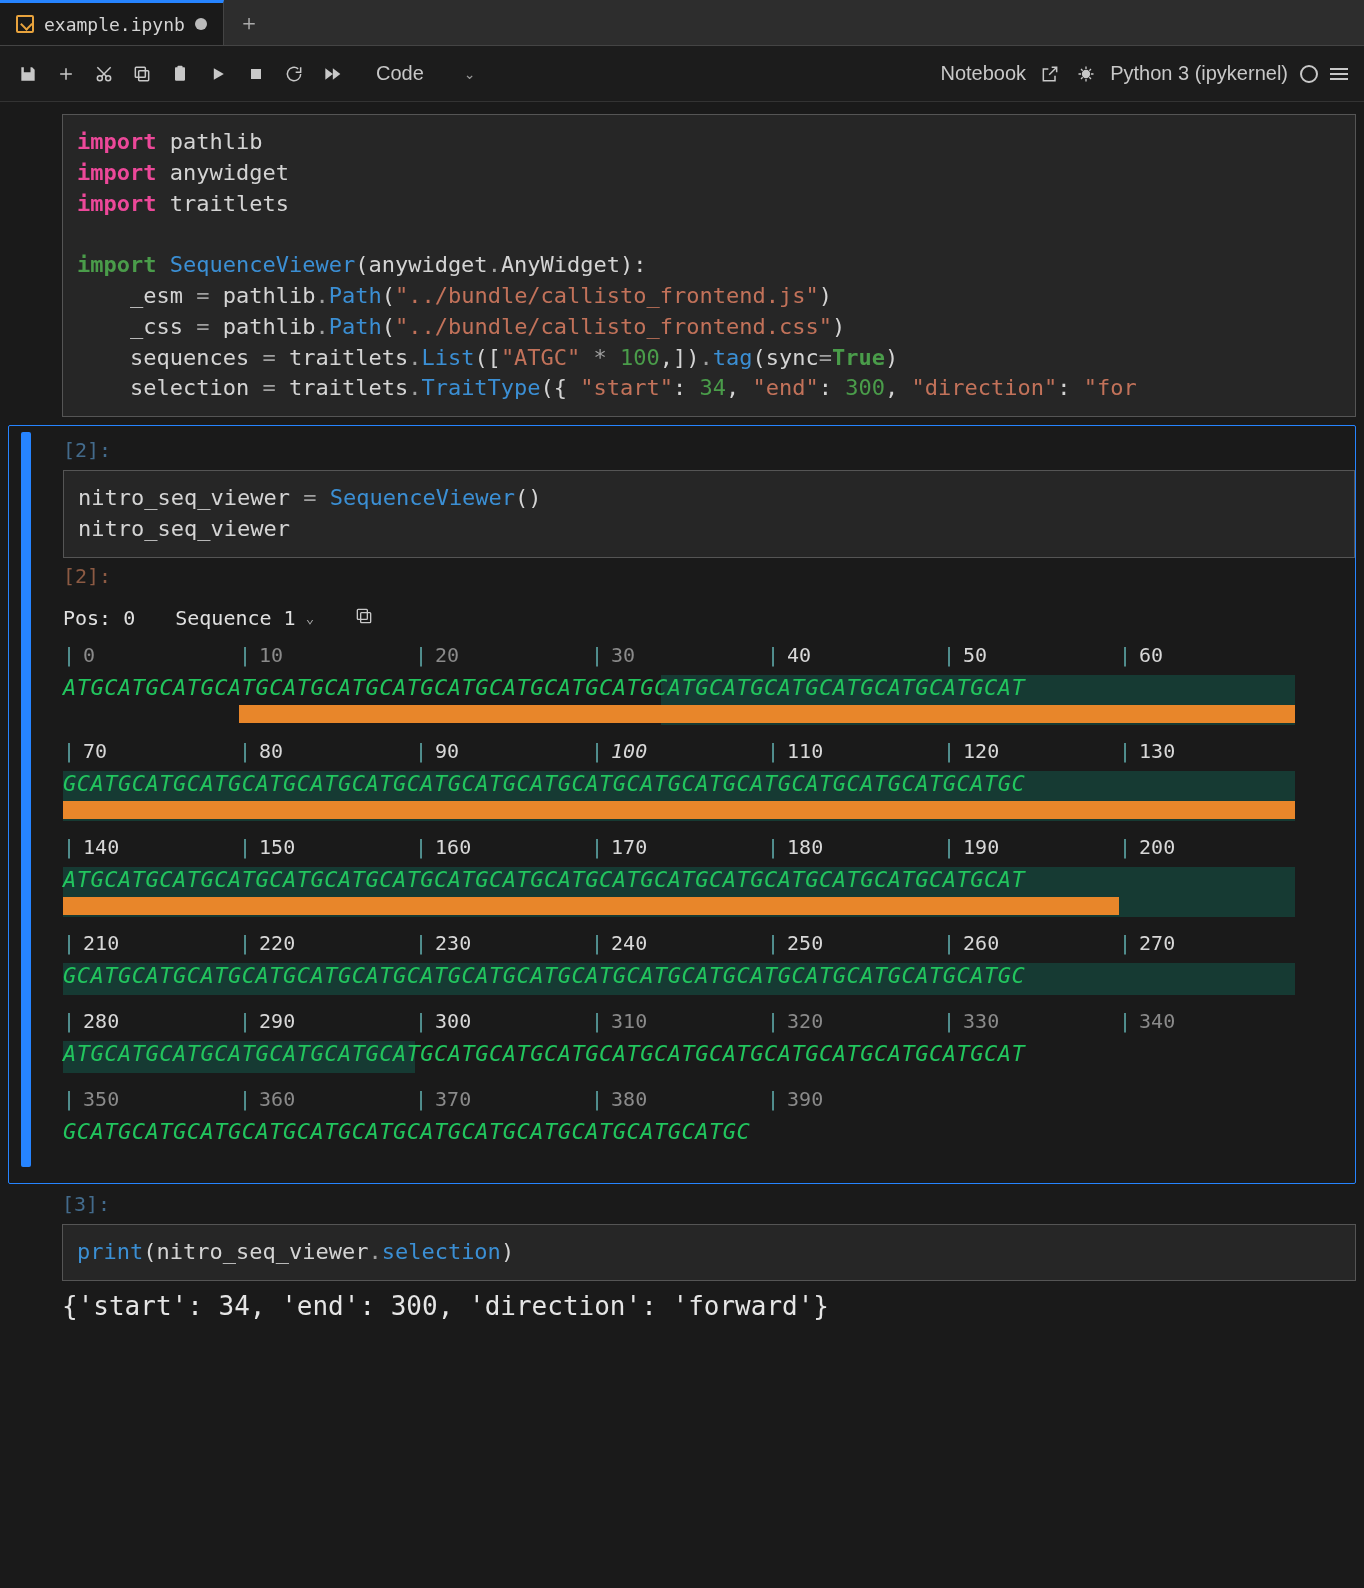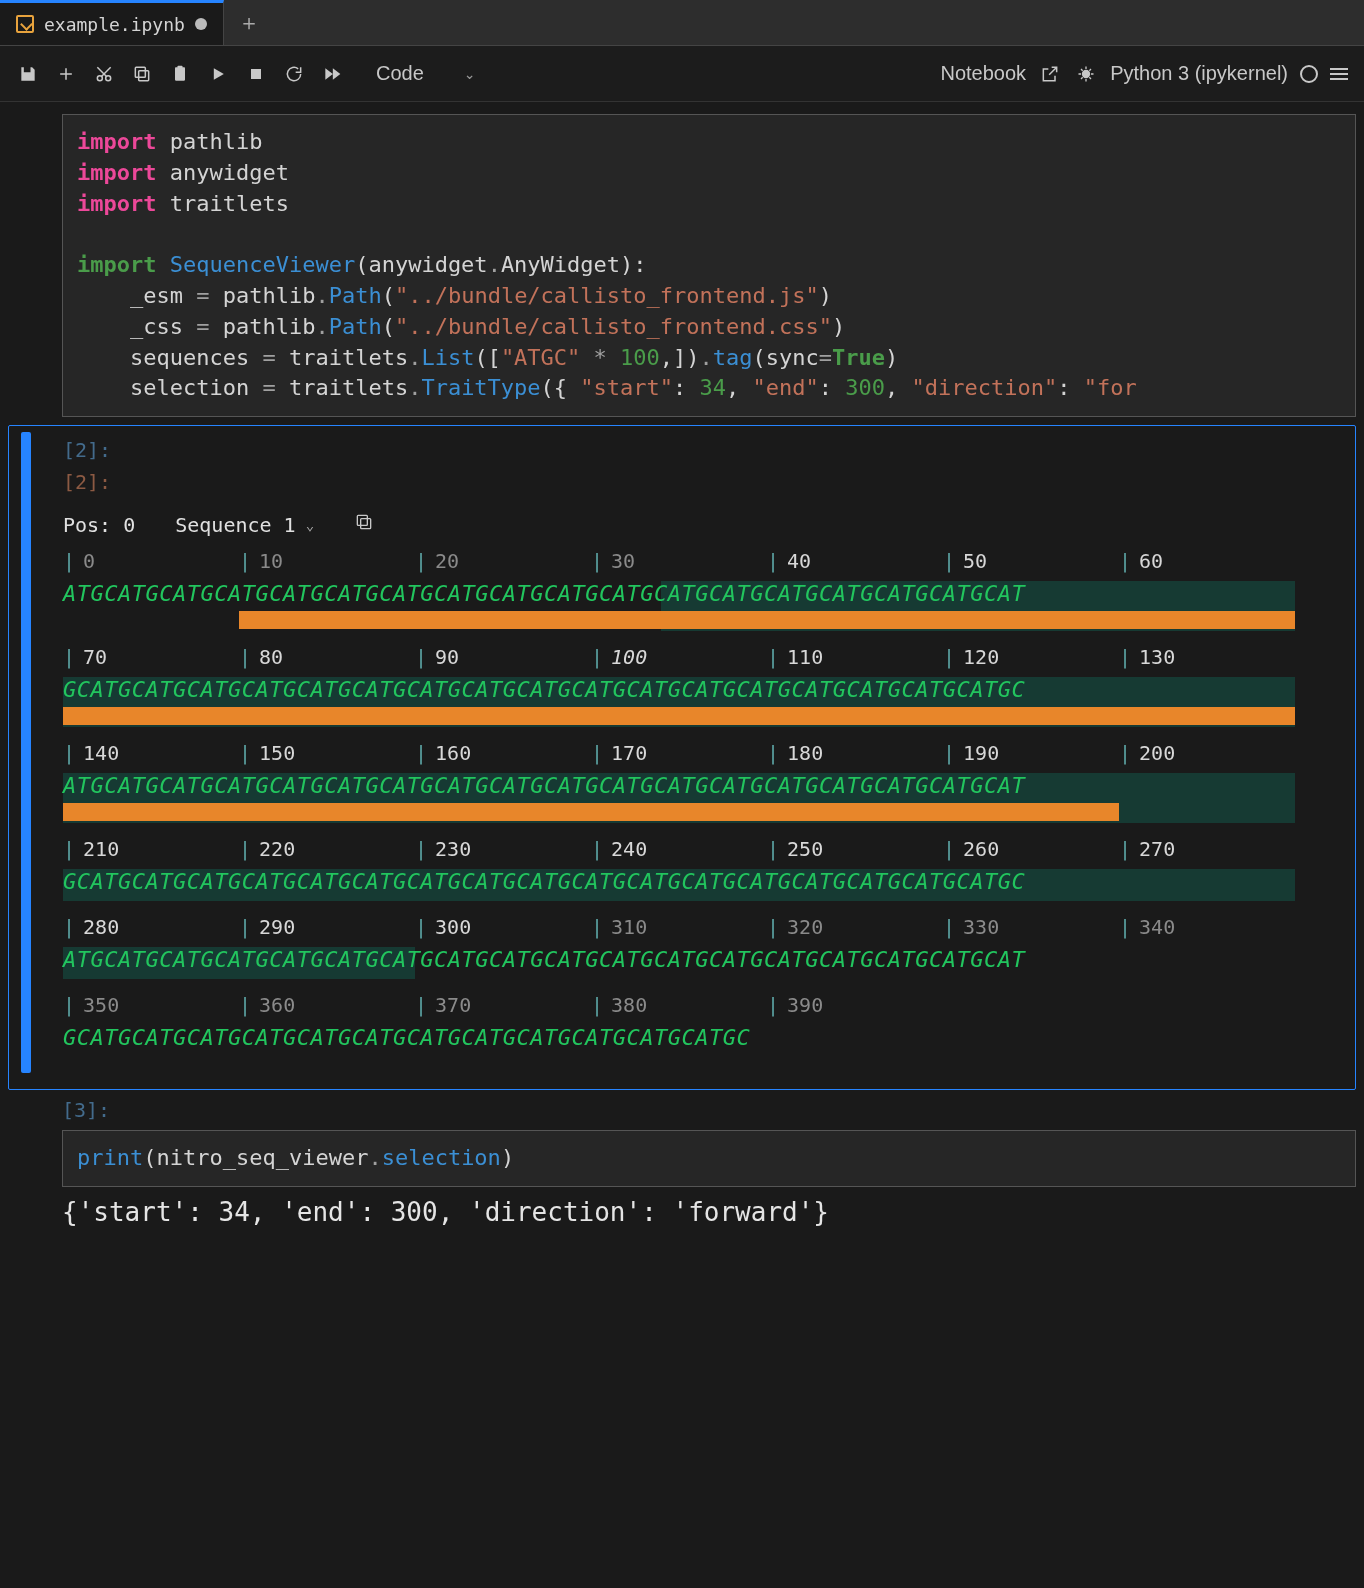--- a/index.html
+++ b/index.html
@@ -269,20 +269,22 @@
 <span class="cls">import </span><span class="type">SequenceViewer</span><span class="paren">(</span><span class="name">anywidget</span><span class="op">.</span><span class="name">AnyWidget</span><span class="paren">):</span>
 <span class="name">    _esm </span><span class="op">=</span><span class="name"> pathlib</span><span class="op">.</span><span class="fn">Path</span><span class="paren">(</span><span class="str">"../bundle/callisto_frontend.js"</span><span class="paren">)</span>
 <span class="name">    _css </span><span class="op">=</span><span class="name"> pathlib</span><span class="op">.</span><span class="fn">Path</span><span class="paren">(</span><span class="str">"../bundle/callisto_frontend.css"</span><span class="paren">)</span>
 <span class="name">    sequences </span><span class="op">=</span><span class="name"> traitlets</span><span class="op">.</span><span class="fn">List</span><span class="paren">([</span><span class="str">"ATGC"</span><span class="name"> </span><span class="op">*</span><span class="name"> </span><span class="num">100</span><span class="paren">,])</span><span class="op">.</span><span class="fn">tag</span><span class="paren">(</span><span class="name">sync</span><span class="op">=</span><span class="bool">True</span><span class="paren">)</span>
 <span class="name">    selection </span><span class="op">=</span><span class="name"> traitlets</span><span class="op">.</span><span class="fn">TraitType</span><span class="paren">({ </span><span class="str">"start"</span><span class="paren">: </span><span class="num">34</span><span class="paren">, </span><span class="str">"end"</span><span class="paren">: </span><span class="num">300</span><span class="paren">, </span><span class="str">"direction"</span><span class="paren">: </span><span class="str">"for</span></div>
   </div>
 
   <div class="cell selected">
     <div class="exec-bar"></div>
     <div class="prompt mono">[2]:</div>
+    <div class="code-box mono" id="code1"><span class="name">nitro_seq_viewer </span><span class="op">=</span><span class="name"> </span><span class="fn">SequenceViewer</span><span class="paren">()</span>
+<span class="name">nitro_seq_viewer</span></div>
     <div class="prompt out mono">[2]:</div>
 
     <div class="seq-widget mono">
       <div class="seq-header">
         <span>Pos: 0</span>
         <span class="seq-select">
           <span>Sequence 1</span>
           <span class="chev">⌄</span>
         </span>
         <span class="copy-icon"><svg viewBox="0 0 24 24">

